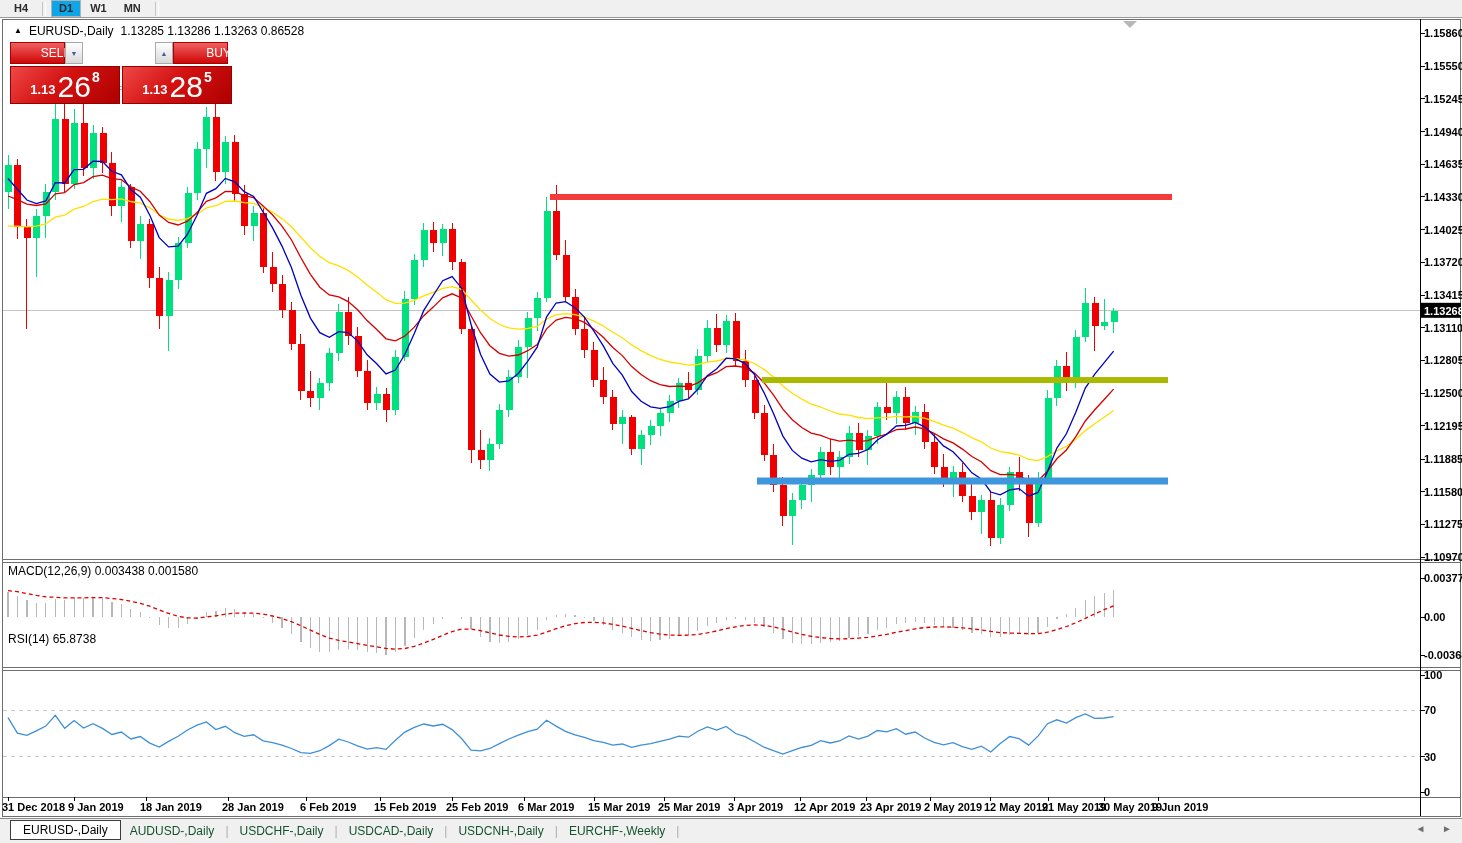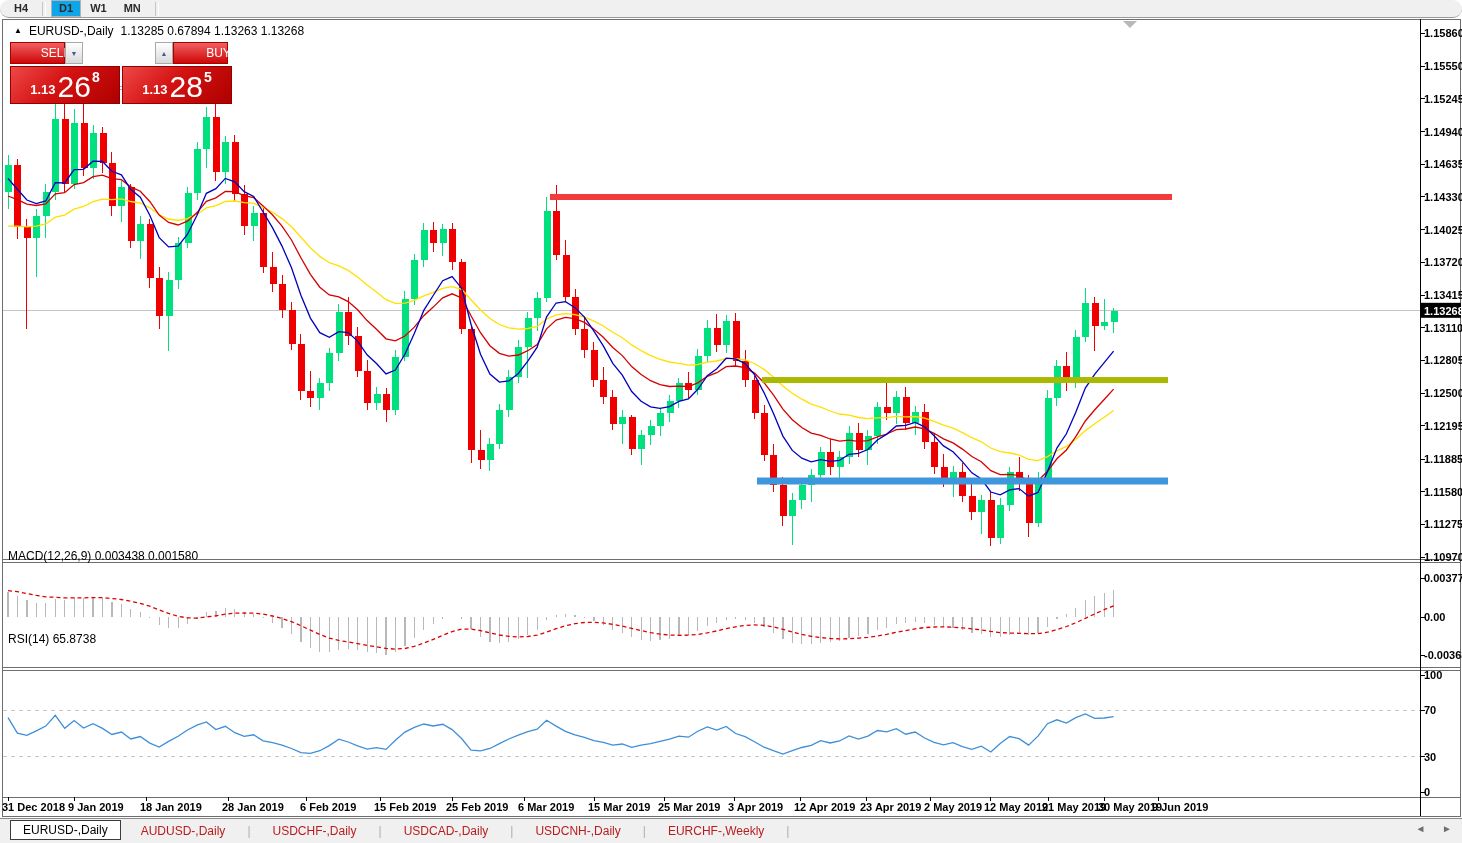--- a/index.html
+++ b/index.html
@@ -6,21 +6,21 @@
   body{
     width:1462px;height:843px;overflow:hidden;position:relative;
     background:#ffffff;font-family:"Liberation Sans",sans-serif;
     -webkit-font-smoothing:none;
   }
   
   .toolbar{
     position:absolute;left:0;top:0;width:1462px;height:18px;
     background:#f0f0f0;box-sizing:border-box;
     border-bottom:1px solid #9a9a9a;
-    display:flex;align-items:center;padding-left:6px;z-index:5;border-radius:9px;
+    display:flex;align-items:center;padding-left:6px;z-index:5;
   }
   .tf-btn{
     font-size:11px;font-weight:bold;color:#2a2a2a;
     padding:0 7px;height:15px;line-height:15px;margin-right:1px;
     border:1px solid transparent;cursor:default;
   }
   .tf-btn.active{background:#0ea5e9;border:1px solid #b2b2b2;}
   .tf-sep{width:2px;height:14px;margin:0 5px;
     border-left:1px solid #c6c6c6;border-right:1px solid #ffffff;}
   
@@ -59,21 +59,21 @@
   }
   .pb-small{font-size:13px;font-weight:bold;margin:0 2px 5px 0;}
   .pb-big{font-size:30px;line-height:30px;}
   .pb-sup{font-size:14px;font-weight:bold;margin:0 0 17px 1px;}
   
   .tab-bar{
     position:absolute;left:0;top:818px;width:1462px;height:25px;z-index:5;
     background:#f0f0f0;border-top:1px solid #8a8a8a;box-sizing:border-box;
     display:flex;align-items:center;font-size:12px;
   }
-  .tab{color:#b91c1c;padding:3px 20px;white-space:nowrap;cursor:pointer;}
+  .tab{color:#14532d;padding:3px 9px;white-space:nowrap;cursor:pointer;}
   .tab.active{
     background:#ffffff;border:1px solid #3c3c3c;color:#000;
     margin-left:10px;padding:2px 12px;position:relative;top:-1px;
   }
   .tab-sep{color:#adadad;}
   .scroll-arrows{
     position:absolute;right:10px;top:823px;z-index:6;color:#6f6f6f;font-size:10px;
   }
   .scroll-arrows span{margin-left:14px;cursor:pointer;}
 </style>
@@ -560,21 +560,21 @@
   <span class="tf-sep"></span>
   <span class="tf-btn active">D1</span>
   <span class="tf-btn">W1</span>
   <span class="tf-btn">MN</span>
   <span class="tf-sep"></span>
 </div>
 
 <div class="chart-title">
   <span class="tri">▲</span>
   <span>EURUSD-,Daily</span>
-  <span>1.13285 0.67894 1.13263 1.13268</span>
+  <span>1.13285 1.13286 1.13263 0.86528</span>
 </div>
 
 <div class="trade-widget">
   <div class="tw-row1">
     <div class="tw-btn">SELL</div>
     <div class="tw-spin">
         <span>▼</span>
       </div>
     <input class="tw-vol" value="1.00" style="">
     <div class="tw-spin">
@@ -589,21 +589,21 @@
       <span class="pb-sup">8</span>
     </div>
     <div class="price-box">
       <span class="pb-small">1.13</span>
       <span class="pb-big">28</span>
       <span class="pb-sup">5</span>
     </div>
   </div>
 </div>
 
-<div class="ind-label" style="left:8px;top:549px;">MACD(12,26,9) 0.003438 0.001580</div>
+<div class="ind-label" style="left:8px;top:564px;">MACD(12,26,9) 0.003438 0.001580</div>
 <div class="ind-label" style="left:8px;top:632px;">RSI(14) 65.8738</div>
 
 <div class="tab-bar" id="tabBar">
     <span class="tab active">EURUSD-,Daily</span>
     <span class="tab">AUDUSD-,Daily</span>
     <span class="tab-sep" style="margin: 0px 2px;">|</span>
     <span class="tab">USDCHF-,Daily</span>
     <span class="tab-sep" style="margin: 0px 2px;">|</span>
     <span class="tab">USDCAD-,Daily</span>
     <span class="tab-sep" style="margin: 0px 2px;">|</span>

